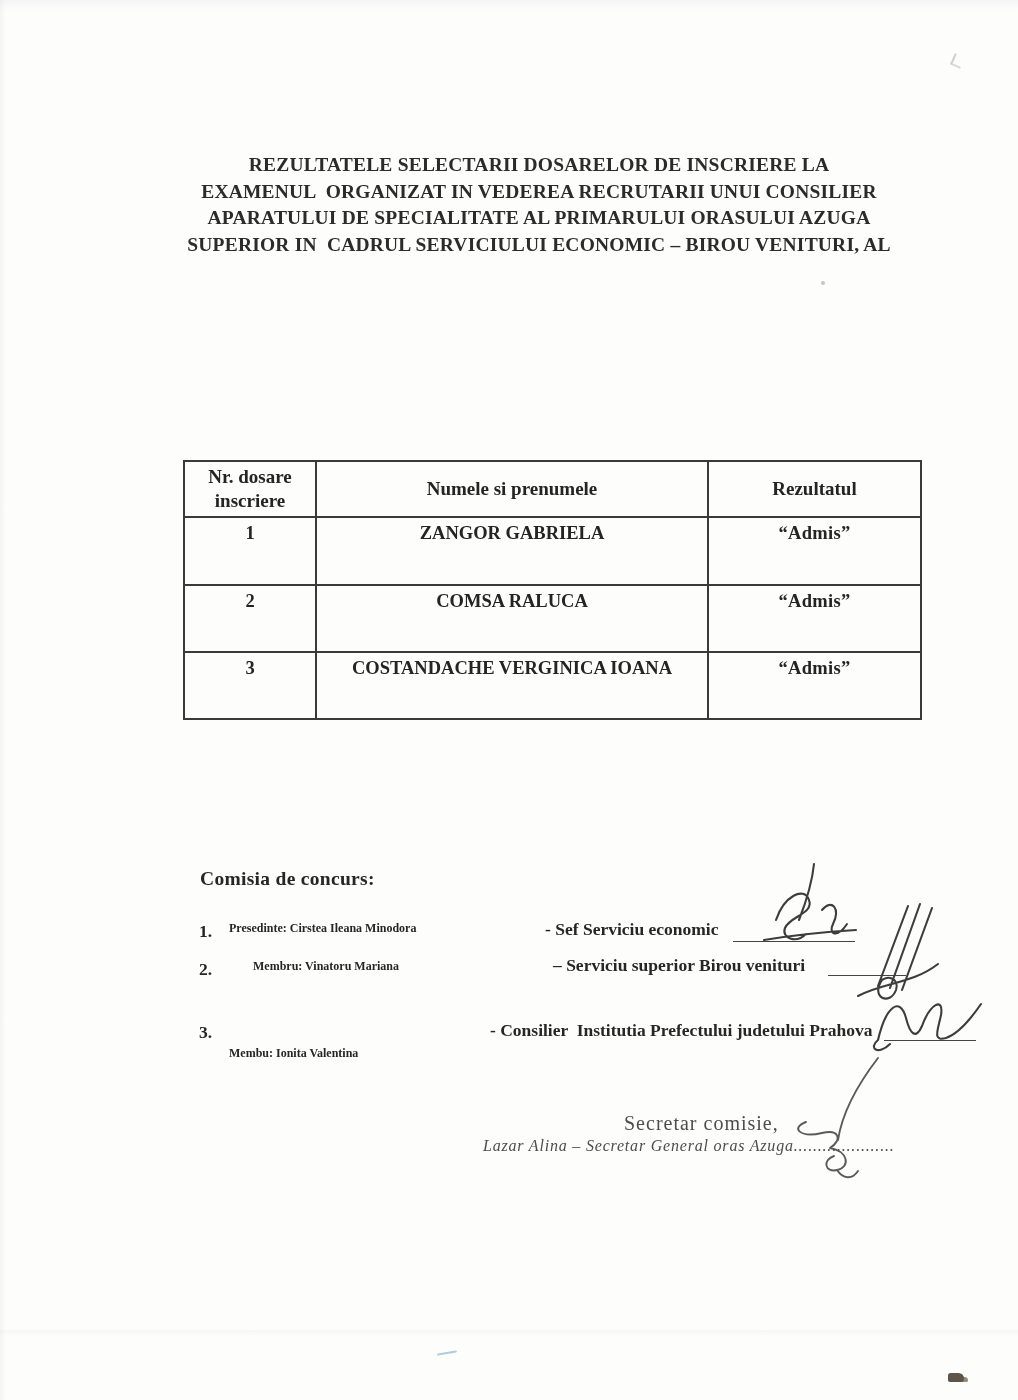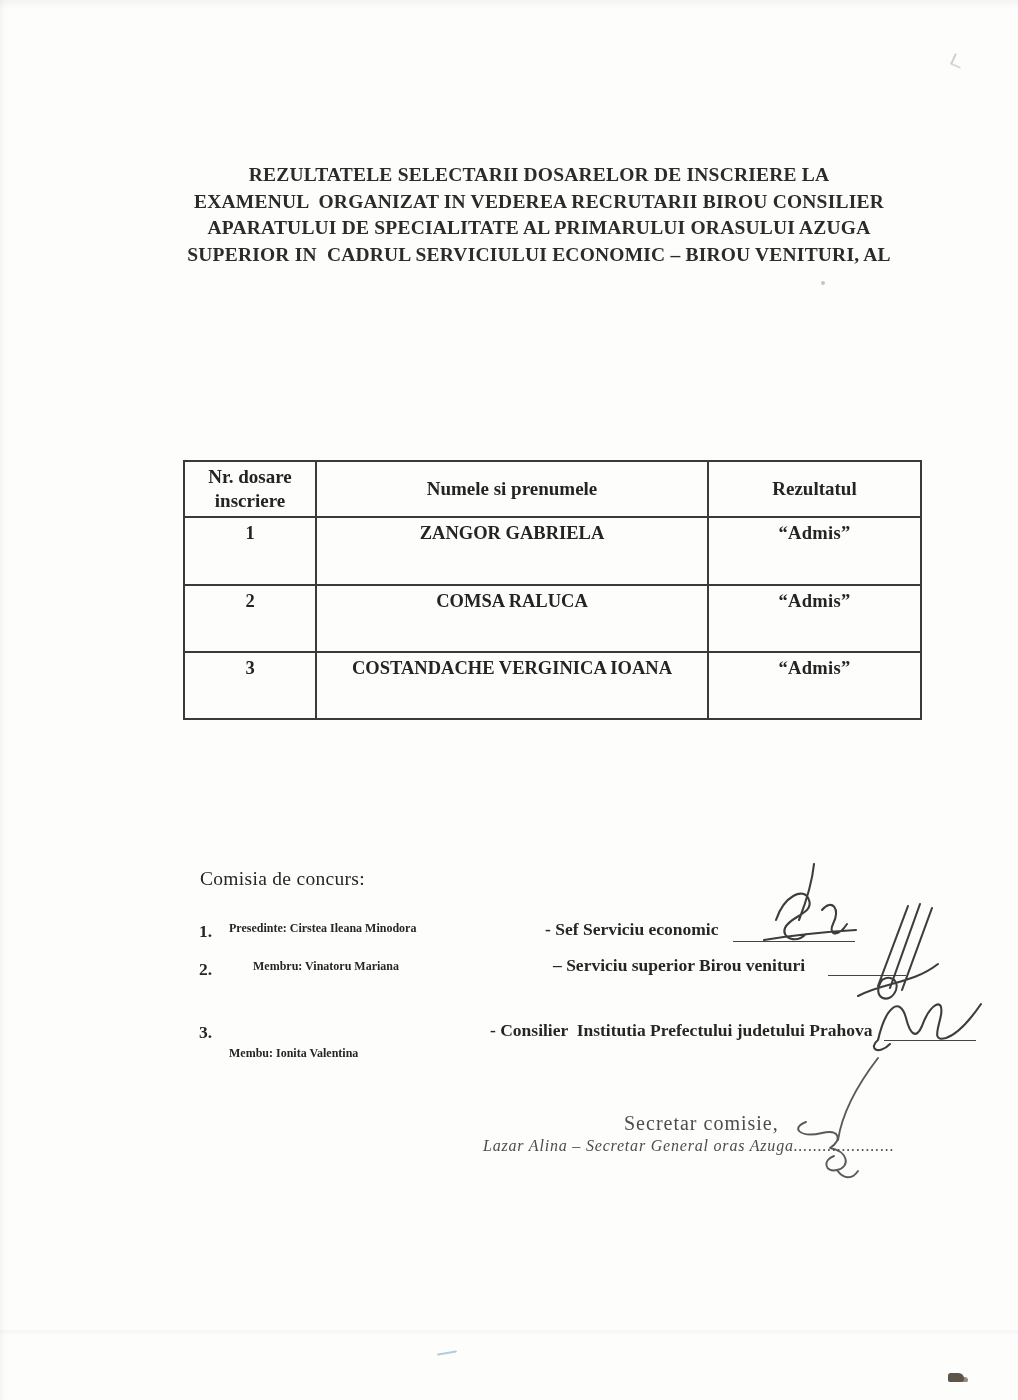--- a/index.html
+++ b/index.html
@@ -10,37 +10,37 @@
   }
   
   .scan-band-top { position:absolute; left:0; top:0; width:100%; height:10px;
     background:linear-gradient(180deg, rgba(180,180,188,0.12), rgba(255,255,255,0)); }
   .scan-band-bottom { position:absolute; left:0; top:1330px; width:100%; height:6px;
     background:linear-gradient(180deg, rgba(180,180,188,0.10), rgba(255,255,255,0)); }
   .scan-edge-left { position:absolute; left:0; top:0; width:6px; height:100%;
     background:linear-gradient(90deg, rgba(170,170,180,0.10), rgba(255,255,255,0)); }
 
   
-  .title { position:absolute; left:139px; top:162px; width:800px; text-align:center;
+  .title { position:absolute; left:139px; top:152px; width:800px; text-align:center;
     font-weight:bold; font-size:19.5px; line-height:26.5px; color:#2b2b2b; letter-spacing:0.2px; }
   .title div { white-space:pre; }
 
   
   .results-table { position:absolute; left:183px; top:460px; width:737px;
     border-collapse:collapse; table-layout:fixed; font-weight:bold; color:#242424; }
   .results-table th, .results-table td { border:2px solid #3a3a3a; text-align:center; padding:0; }
   .results-table th { font-size:19px; height:54px; vertical-align:middle; line-height:24px; }
   .th-nr { white-space:pre-line; }
   .results-table td { vertical-align:top; padding-top:5px; font-size:18.5px; height:60px; }
   .row-tall td { height:61px; }
   .cell-result { font-size:18.5px; letter-spacing:0.3px; }
 
   
   .commission-heading { position:absolute; left:200px; top:868px; font-size:19.5px;
-    font-weight:normal; color:#262626; letter-spacing:0.3px; }
+    font-weight:bold; color:#262626; letter-spacing:0.3px; }
   .member-index { position:absolute; font-size:17.5px; font-weight:bold; color:#262626; }
   .member-name  { position:absolute; font-size:12px; font-weight:bold; color:#262626; white-space:pre; }
   .member-role  { position:absolute; font-size:17.5px; font-weight:bold; color:#262626; white-space:pre; }
   .sig-line { position:absolute; border-bottom:1.6px solid #444; height:0; }
 
   
   .footer-line1 { position:absolute; left:624px; top:1112px; font-size:20px;
     color:#4d4d4d; letter-spacing:1px; }
   .footer-line2 { position:absolute; left:483px; top:1137px; font-size:16px;
     color:#4d4d4d; letter-spacing:0.8px; white-space:pre;font-style:italic; }
@@ -68,21 +68,21 @@
   <div class="scan-band-top"></div>
   <div class="scan-band-bottom"></div>
   <div class="scan-edge-left"></div>
   <div class="speck1"></div>
   <div class="speck2"></div>
   <div class="speck3"></div>
   <div class="smudge-br"></div>
 
   <div class="title">
     <div>REZULTATELE SELECTARII DOSARELOR DE INSCRIERE LA</div>
-    <div>EXAMENUL  ORGANIZAT IN VEDEREA RECRUTARII BIROU CONSILIER</div>
+    <div>EXAMENUL  ORGANIZAT IN VEDEREA RECRUTARII UNUI CONSILIER</div>
     <div>APARATULUI DE SPECIALITATE AL PRIMARULUI ORASULUI AZUGA</div>
     <div>SUPERIOR IN  CADRUL SERVICIULUI ECONOMIC – BIROU VENITURI, AL</div>
   </div>
 
   <table class="results-table">
     <colgroup>
       <col style="width:132px">
         <col style="width:392px">
         <col style="width:213px">
     </colgroup>

